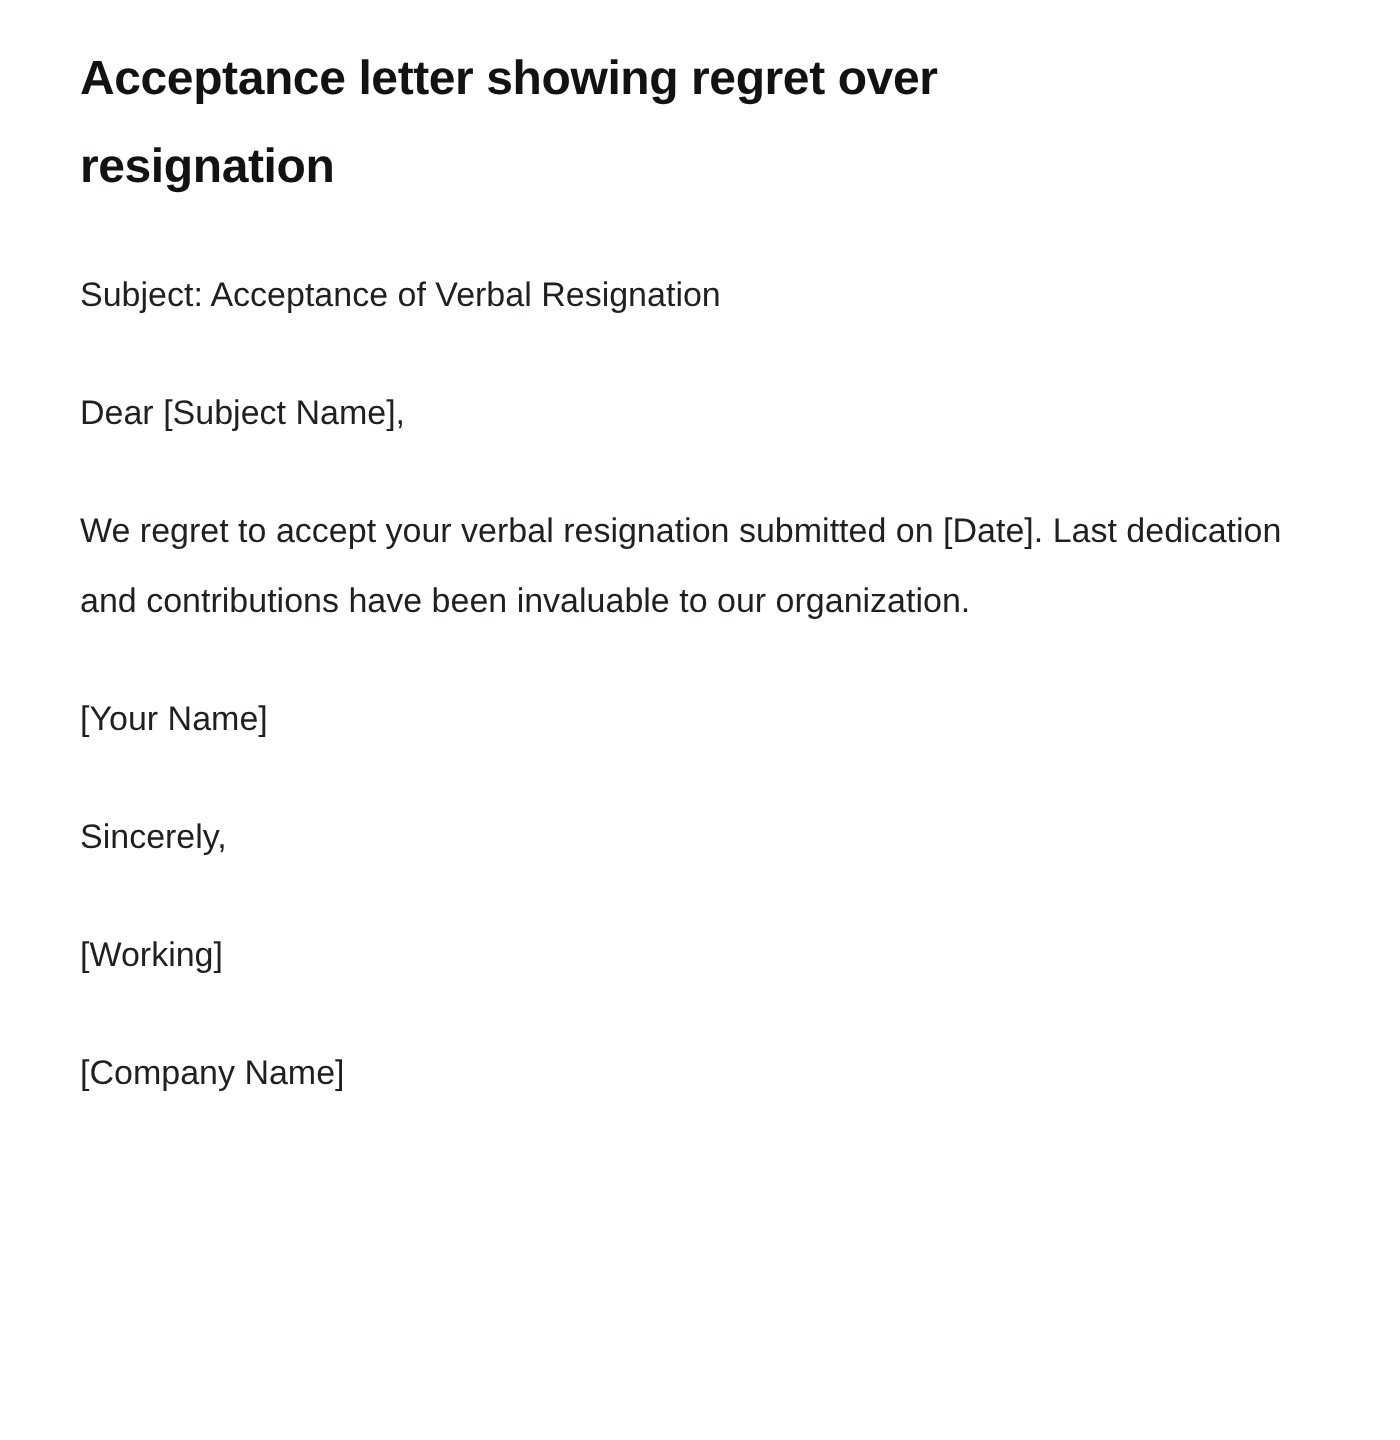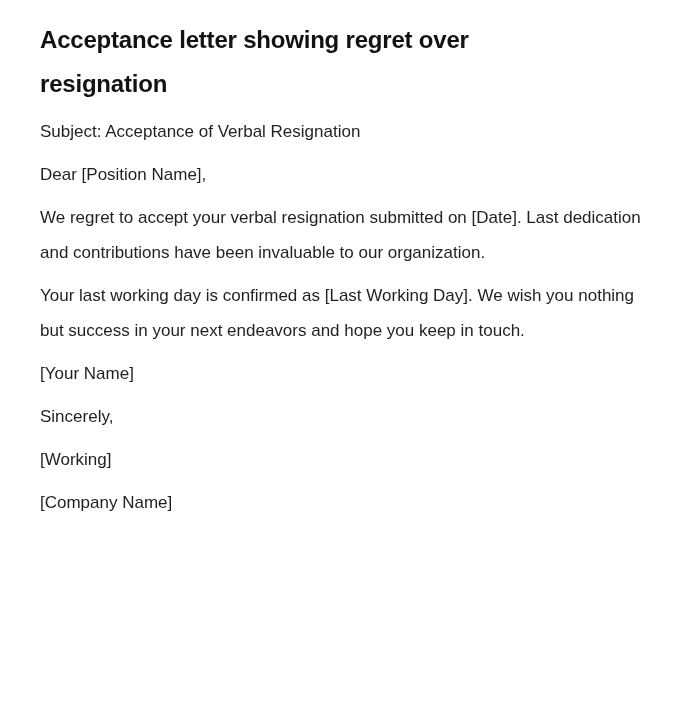--- a/index.html
+++ b/index.html
@@ -27,36 +27,35 @@
     font-size: 24px;
     line-height: 44px;
     font-weight: 700;
     color: #111213;
     letter-spacing: -0.2px;
   }
   .letter-body {
     max-width: 602px;
   }
   .letter-body p {
-    margin: 8px 0;
+    margin: 24px 0;
     font-size: 17px;
     line-height: 35px;
     font-weight: 400;
     color: #1e2022;
   }
 </style>
 </head>
 <body>
 
 <div class="document">
   <h1 class="letter-title">Acceptance letter showing regret over resignation</h1>
 
   <div class="letter-body">
     <p>Subject: Acceptance of Verbal Resignation</p>
-    <p>Dear [Position Name],</p>
+    <p>Dear [Subject Name],</p>
     <p>We regret to accept your verbal resignation submitted on [Date]. Last dedication and contributions have been invaluable to our organization.</p>
-    <p>Your last working day is confirmed as [Last Working Day]. We wish you nothing but success in your next endeavors and hope you keep in touch.</p>
     <p>[Your Name]</p>
     <p>Sincerely,</p>
     <p>[Working]</p>
     <p>[Company Name]</p>
   </div>
 </div>
 
 </body></html>

